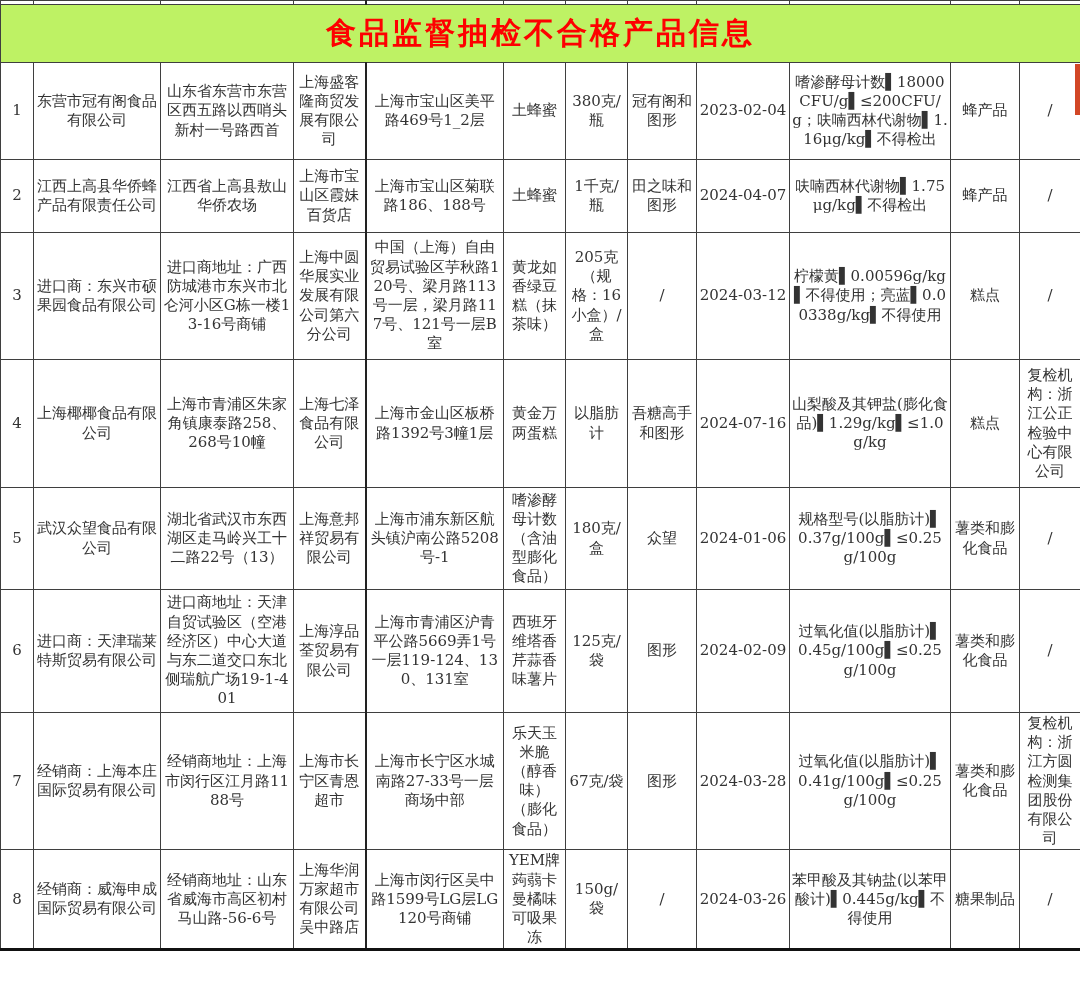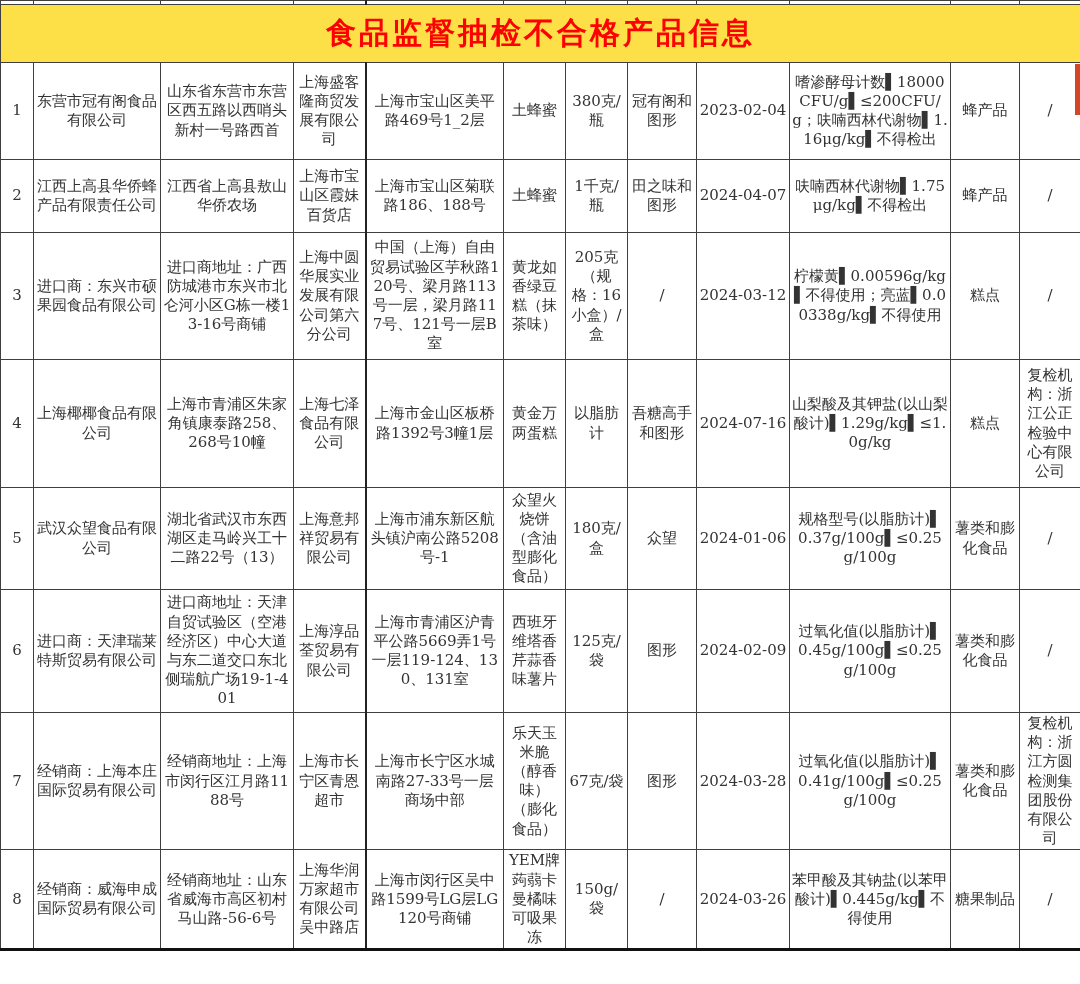--- a/index.html
+++ b/index.html
@@ -21,21 +21,21 @@
     font-size:15px; line-height:1.28;
     word-break:break-all;
     font-weight:normal;
   }
   
   tr.data-row td:nth-child(5), tr.header-row th:nth-child(5), tr.spacer-row td:nth-child(5) {
     border-left:2px solid #222222;
   }
   tr.spacer-row td { height:3px; padding:0; }
   td.title-cell {
-    background:#fde047;
+    background:#bef264;
     color:#FE0000;
     font-size:30px; font-weight:bold;
     height:55px; letter-spacing:3px;
   }
   tr.header-row th {
     background:#FBEFC7;
     font-weight:bold;
     height:44px;
   }
   tr.r1 { height:97px; }
@@ -139,32 +139,32 @@
   <tr class="data-row r4">
     <td>4</td>
     <td>上海椰椰食品有限公司</td>
     <td>上海市青浦区朱家角镇康泰路258、268号10幢</td>
     <td>上海七泽食品有限公司</td>
     <td>上海市金山区板桥路1392号3幢1层</td>
     <td>黄金万两蛋糕</td>
     <td>以脂肪计</td>
     <td>吾糖高手和图形</td>
     <td>2024-07-16</td>
-    <td>山梨酸及其钾盐(以山梨酸计)▌1.29g/kg▌≤1.0g/kg</td>
+    <td>山梨酸及其钾盐(膨化食品)▌1.29g/kg▌≤1.0g/kg</td>
     <td>糕点</td>
     <td>复检机构：浙江公正检验中心有限公司</td>
   </tr>
 
   <tr class="data-row r5">
     <td>5</td>
     <td>武汉众望食品有限公司</td>
     <td>湖北省武汉市东西湖区走马岭兴工十二路22号（13）</td>
     <td>上海意邦祥贸易有限公司</td>
     <td>上海市浦东新区航头镇沪南公路5208号-1</td>
-    <td>众望火烧饼（含油型膨化食品）</td>
+    <td>嗜渗酵母计数（含油型膨化食品）</td>
     <td>180克/盒</td>
     <td>众望</td>
     <td>2024-01-06</td>
     <td>规格型号(以脂肪计)▌0.37g/100g▌≤0.25g/100g</td>
     <td>薯类和膨化食品</td>
     <td>/</td>
   </tr>
 
   <tr class="data-row r6">
     <td>6</td>

